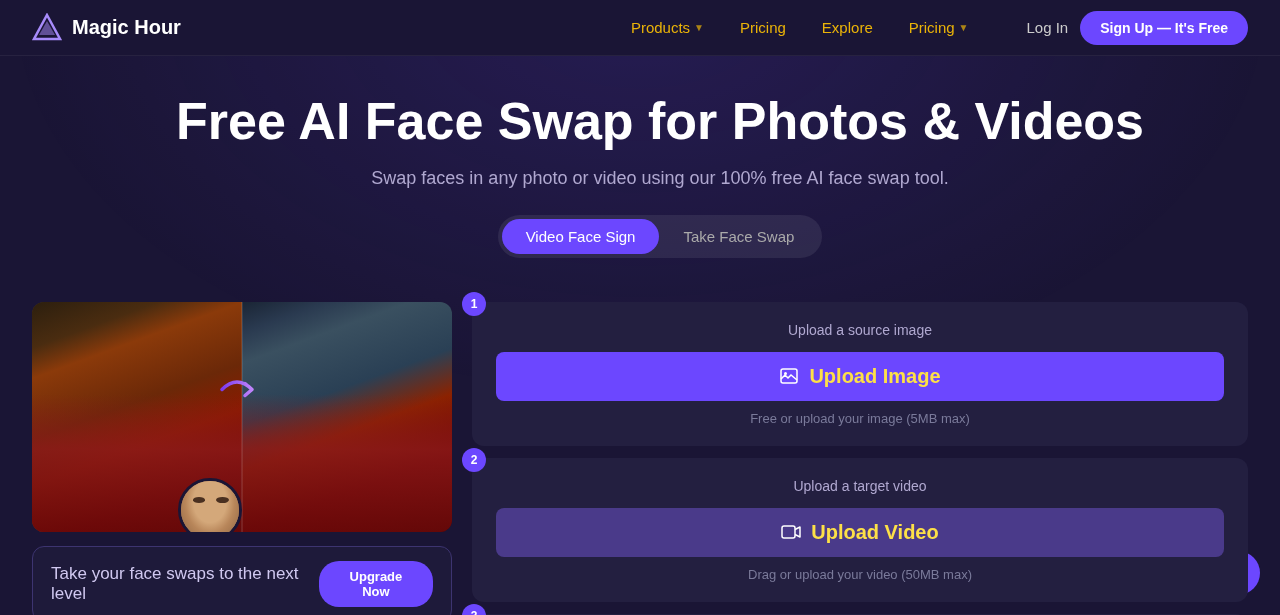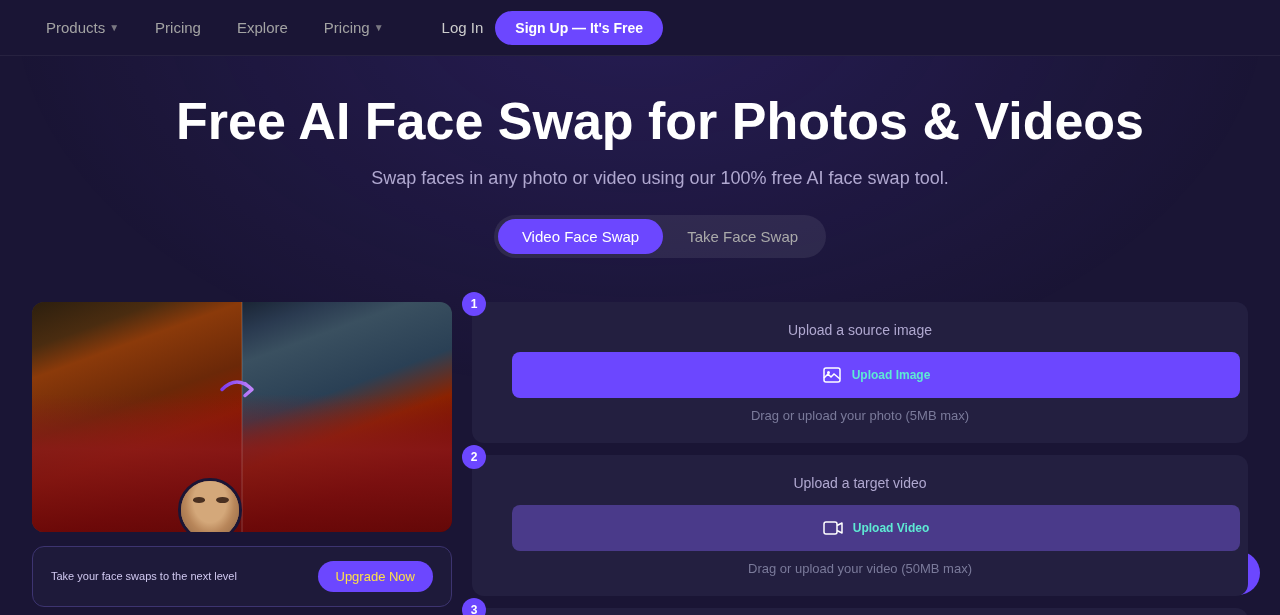--- a/index.html
+++ b/index.html
@@ -46,21 +46,21 @@
       align-items: center;
       gap: 8px;
       margin-right: 32px;
     }
 
     .nav-link {
       display: flex;
       align-items: center;
       gap: 4px;
       padding: 8px 14px;
-      color: #a3a3a3;
+      color: #eab308;
       font-size: 15px;
       cursor: pointer;
       border-radius: 6px;
     }
 
     .nav-chevron {
       font-size: 10px;
       opacity: 0.7;
     }
 
@@ -269,33 +269,33 @@
       background: #1e1a3a;
       border: 1px solid #3d3470;
       border-radius: 12px;
       padding: 14px 18px;
       display: flex;
       align-items: center;
       justify-content: space-between;
     }
 
     .upgrade-text {
-      font-size: 11px;
+      font-size: 17px;
       color: #d0c8f0;
       font-weight: 500;
     }
 
     .btn-upgrade {
       background: #6c47ff;
-      color: #fde047;
+      color: #ffffff;
       border: none;
       border-radius: 20px;
       padding: 8px 18px;
       font-size: 13px;
-      font-weight: 400;
+      font-weight: 700;
       cursor: pointer;
     }
 
     
     .controls-section {
       flex: 1;
       display: flex;
       flex-direction: column;
       gap: 12px;
     }
@@ -330,28 +330,27 @@
       margin-bottom: 14px;
     }
 
     .btn-upload {
       display: flex;
       align-items: center;
       justify-content: center;
       gap: 10px;
       width: 100%;
       background: #6c47ff;
-      color: #5eead4;
+      color: #fde047;
       border: none;
       border-radius: 8px;
       padding: 13px 20px;
-      font-size: 12px;
+      font-size: 20px;
       font-weight: 600;
       cursor: pointer;
-      margin-left: 16px;
     }
 
     .btn-upload-video {
       background: #4a3a8a;
       align-items: center;
     }
 
     .upload-hint {
       text-align: center;
       font-size: 13px;
@@ -431,20 +430,27 @@
 
   </style>
 </head>
 <body>
 
 <div class="bg-glow"></div>
 
 <div class="content-wrapper">
 
   <nav>
+    <div class="nav-logo">
+      <svg class="nav-logo-icon" viewBox="0 0 30 30" fill="none">
+        <polygon points="15,2 28,26 2,26" fill="none" stroke="#a78bfa" stroke-width="2.5"></polygon>
+        <polygon points="15,8 23,22 7,22" fill="#a78bfa" opacity="0.5"></polygon>
+      </svg>
+      <span class="nav-logo-text">Magic Hour</span>
+    </div>
 
     <div class="nav-links">
       <div class="nav-link">
         <span>Products</span>
         <span class="nav-chevron">▼</span>
       </div>
       <div class="nav-link">
         <span>Pricing</span>
       </div>
       <div class="nav-link">
@@ -461,21 +467,21 @@
       <button class="btn-signup">Sign Up — It's Free</button>
     </div>
   </nav>
 
   <div class="hero">
     <h1 class="hero-title">Free AI Face Swap for Photos &amp; Videos</h1>
     <p class="hero-subtitle">Swap faces in any photo or video using our 100% free AI face swap tool.</p>
 
     <div class="tabs">
       <div class="tab-container">
-        <div class="tab active">Video Face Swap</div>
+        <div class="tab active">Video Face Sign</div>
         <div class="tab">Take Face Swap</div>
       </div>
     </div>
   </div>
 
   <div class="main-content">
 
     <div class="preview-section">
       <div class="preview-image">
 
@@ -520,21 +526,21 @@
         <div class="step-badge">1</div>
         <div class="control-label">Upload a source image</div>
         <button class="btn-upload">
           <svg width="20" height="20" viewBox="0 0 20 20" fill="none">
             <rect x="2" y="3" width="16" height="14" rx="2" stroke="white" stroke-width="1.5"></rect>
             <circle cx="6.5" cy="7.5" r="1.5" fill="white"></circle>
             <path d="M2 13 l4-4 3 3 3-3 6 5" stroke="white" stroke-width="1.5" fill="none"></path>
           </svg>
           <span>Upload Image</span>
         </button>
-        <div class="upload-hint">Drag or upload your photo (5MB max)</div>
+        <div class="upload-hint">Free or upload your image (5MB max)</div>
       </div>
 
       <div class="control-card">
         <div class="step-badge">2</div>
         <div class="control-label">Upload a target video</div>
         <button class="btn-upload btn-upload-video">
           <svg width="20" height="20" viewBox="0 0 20 20" fill="none">
             <rect x="1" y="4" width="13" height="12" rx="2" stroke="white" stroke-width="1.5"></rect>
             <path d="M14 7.5 L19 5 L19 15 L14 12.5" stroke="white" stroke-width="1.5" stroke-linejoin="round"></path>
           </svg>

